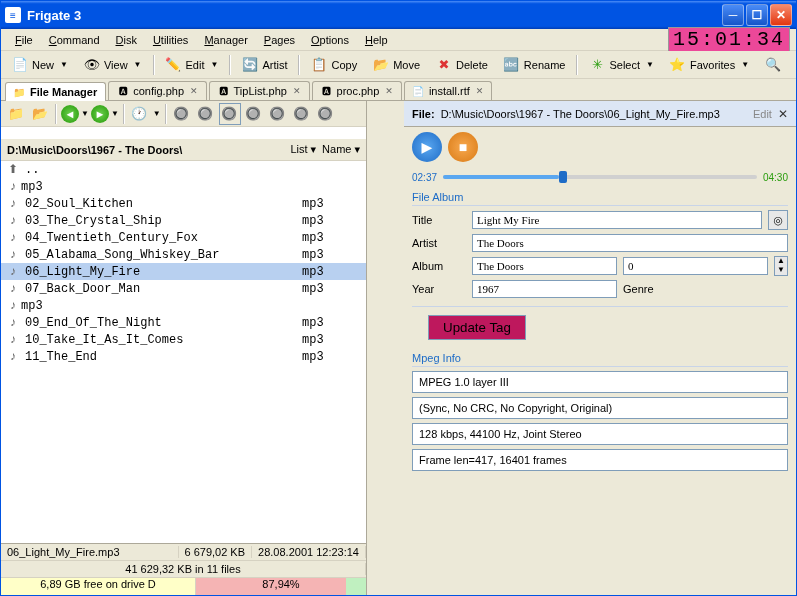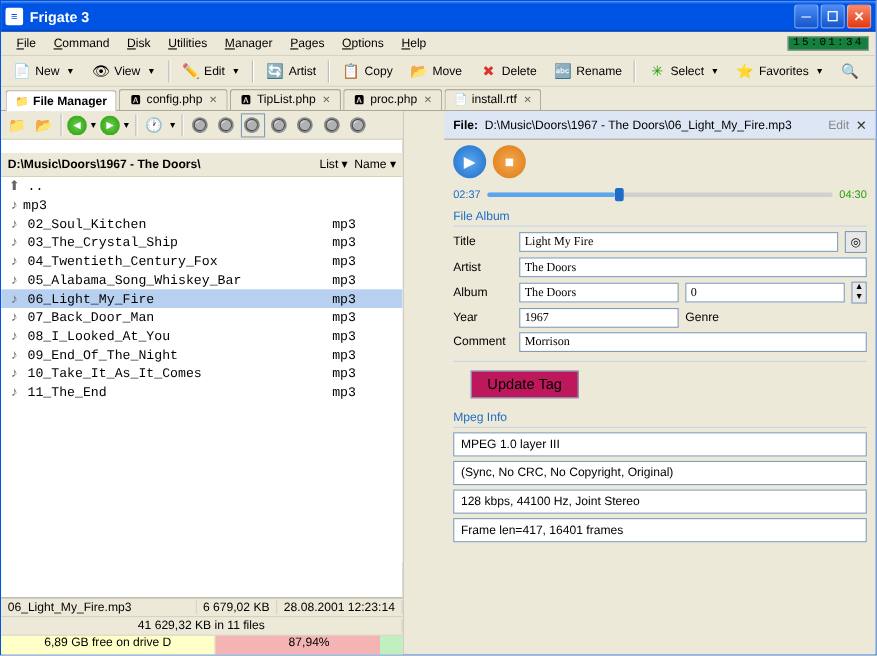--- a/index.html
+++ b/index.html
@@ -9,21 +9,21 @@
 .titlebar .appicon { width: 16px; height: 16px; background: #fff; border-radius: 2px; margin-right: 6px; display:flex; align-items:center; justify-content:center; color:#0054e3; font-size:10px;}
 .titlebar .title { flex: 1; }
 .winbtns { display: flex; gap: 2px; }
 .winbtn { width: 22px; height: 22px; border-radius: 3px; display: flex; align-items: center; justify-content: center; color: white; font-weight: bold; font-size: 12px; border: 1px solid #fff6; }
 .winbtn.min, .winbtn.max { background: linear-gradient(#4a8cf7,#1555c8); }
 .winbtn.close { background: linear-gradient(#f78b6d,#e3360f); }
 .menubar { background: #ece9d8; height: 22px; display: flex; align-items: center; padding: 0 6px; border-bottom: 1px solid #d6d2c2; }
 .menubar .menuitem { padding: 2px 8px; cursor: default; text-decoration: underline; text-decoration-color: transparent; }
 .menubar .menuitem:first-letter { text-decoration: underline; }
 .menubar .menuitem u { text-decoration: underline; }
-.clock { margin-left: auto; font-family: "Courier New", monospace; font-size: 10px; letter-spacing: 2px; background: #15803d; border: 1px solid #999; padding: 0 4px; }
+.clock { margin-left: auto; font-family: "Courier New", monospace; font-size: 20px; letter-spacing: 2px; background: #ec4899; border: 1px solid #999; padding: 0 4px; }
 .toolbar { background: #ece9d8; height: 28px; display: flex; align-items: center; padding: 0 4px; gap: 2px; border-bottom: 1px solid #d6d2c2; }
 .tbtn { display: flex; align-items: center; gap: 4px; padding: 2px 6px; border: 1px solid transparent; cursor: default; }
 .tico { width: 16px; height: 16px; display: inline-flex; align-items: center; justify-content: center; font-size: 13px; }
 .tsep { width: 2px; height: 20px; border-left: 1px solid #bbb; border-right: 1px solid #fff; margin: 0 2px; }
 .drop { font-size: 8px; margin-left:2px; }
 .tabs { background: #ece9d8; height: 22px; display: flex; align-items: flex-end; padding: 0 4px; border-bottom: 1px solid #aca899; gap: 2px; }
 .tab { display: flex; align-items: center; gap: 4px; padding: 3px 8px; border: 1px solid #aca899; border-bottom: none; background: #ece9d8; border-radius: 3px 3px 0 0; font-size: 11px; }
 .tab.active { background: #fff; font-weight: bold; position: relative; top: 1px; }
 .tab .tico { width: 12px; height: 12px; font-size: 10px; }
 .tab .cx { font-size: 9px; color: #666; margin-left: 2px; }
@@ -239,21 +239,20 @@
             <span class="fname">06_Light_My_Fire</span>
             <span class="fext">mp3</span>
           </div>
           <div class="frow">
             <span class="fico">♪</span>
             <span class="fname">07_Back_Door_Man</span>
             <span class="fext">mp3</span>
           </div>
           <div class="frow">
             <span class="fico">♪</span>
-            <span class="fname">08_I_Looked_At_You</span>
             <span class="fext">mp3</span>
           </div>
           <div class="frow">
             <span class="fico">♪</span>
             <span class="fname">09_End_Of_The_Night</span>
             <span class="fext">mp3</span>
           </div>
           <div class="frow">
             <span class="fico">♪</span>
             <span class="fname">10_Take_It_As_It_Comes</span>
@@ -319,24 +318,20 @@
           <div class="spinbtn">
               <div>▲</div>
               <div>▼</div>
             </div>
         </div>
         <div class="formrow">
           <label>Year</label>
           <input class="small" value="1967" style="">
           <label style="width:auto">Genre</label>
         </div>
-        <div class="formrow">
-          <label>Comment</label>
-          <input value="Morrison" style="">
-        </div>
         <div class="formrow" style="margin-top:8px; padding-top:8px; border-top:1px solid #c8d4e8;">
           <span style="width:10px"></span>
           <button class="btn">Update Tag</button>
         </div>
       </div>
 
       <div class="section">
         <div class="sectitle">Mpeg Info</div>
         <div id="mpeglines">
             <div class="infobox">MPEG 1.0 layer III</div>

